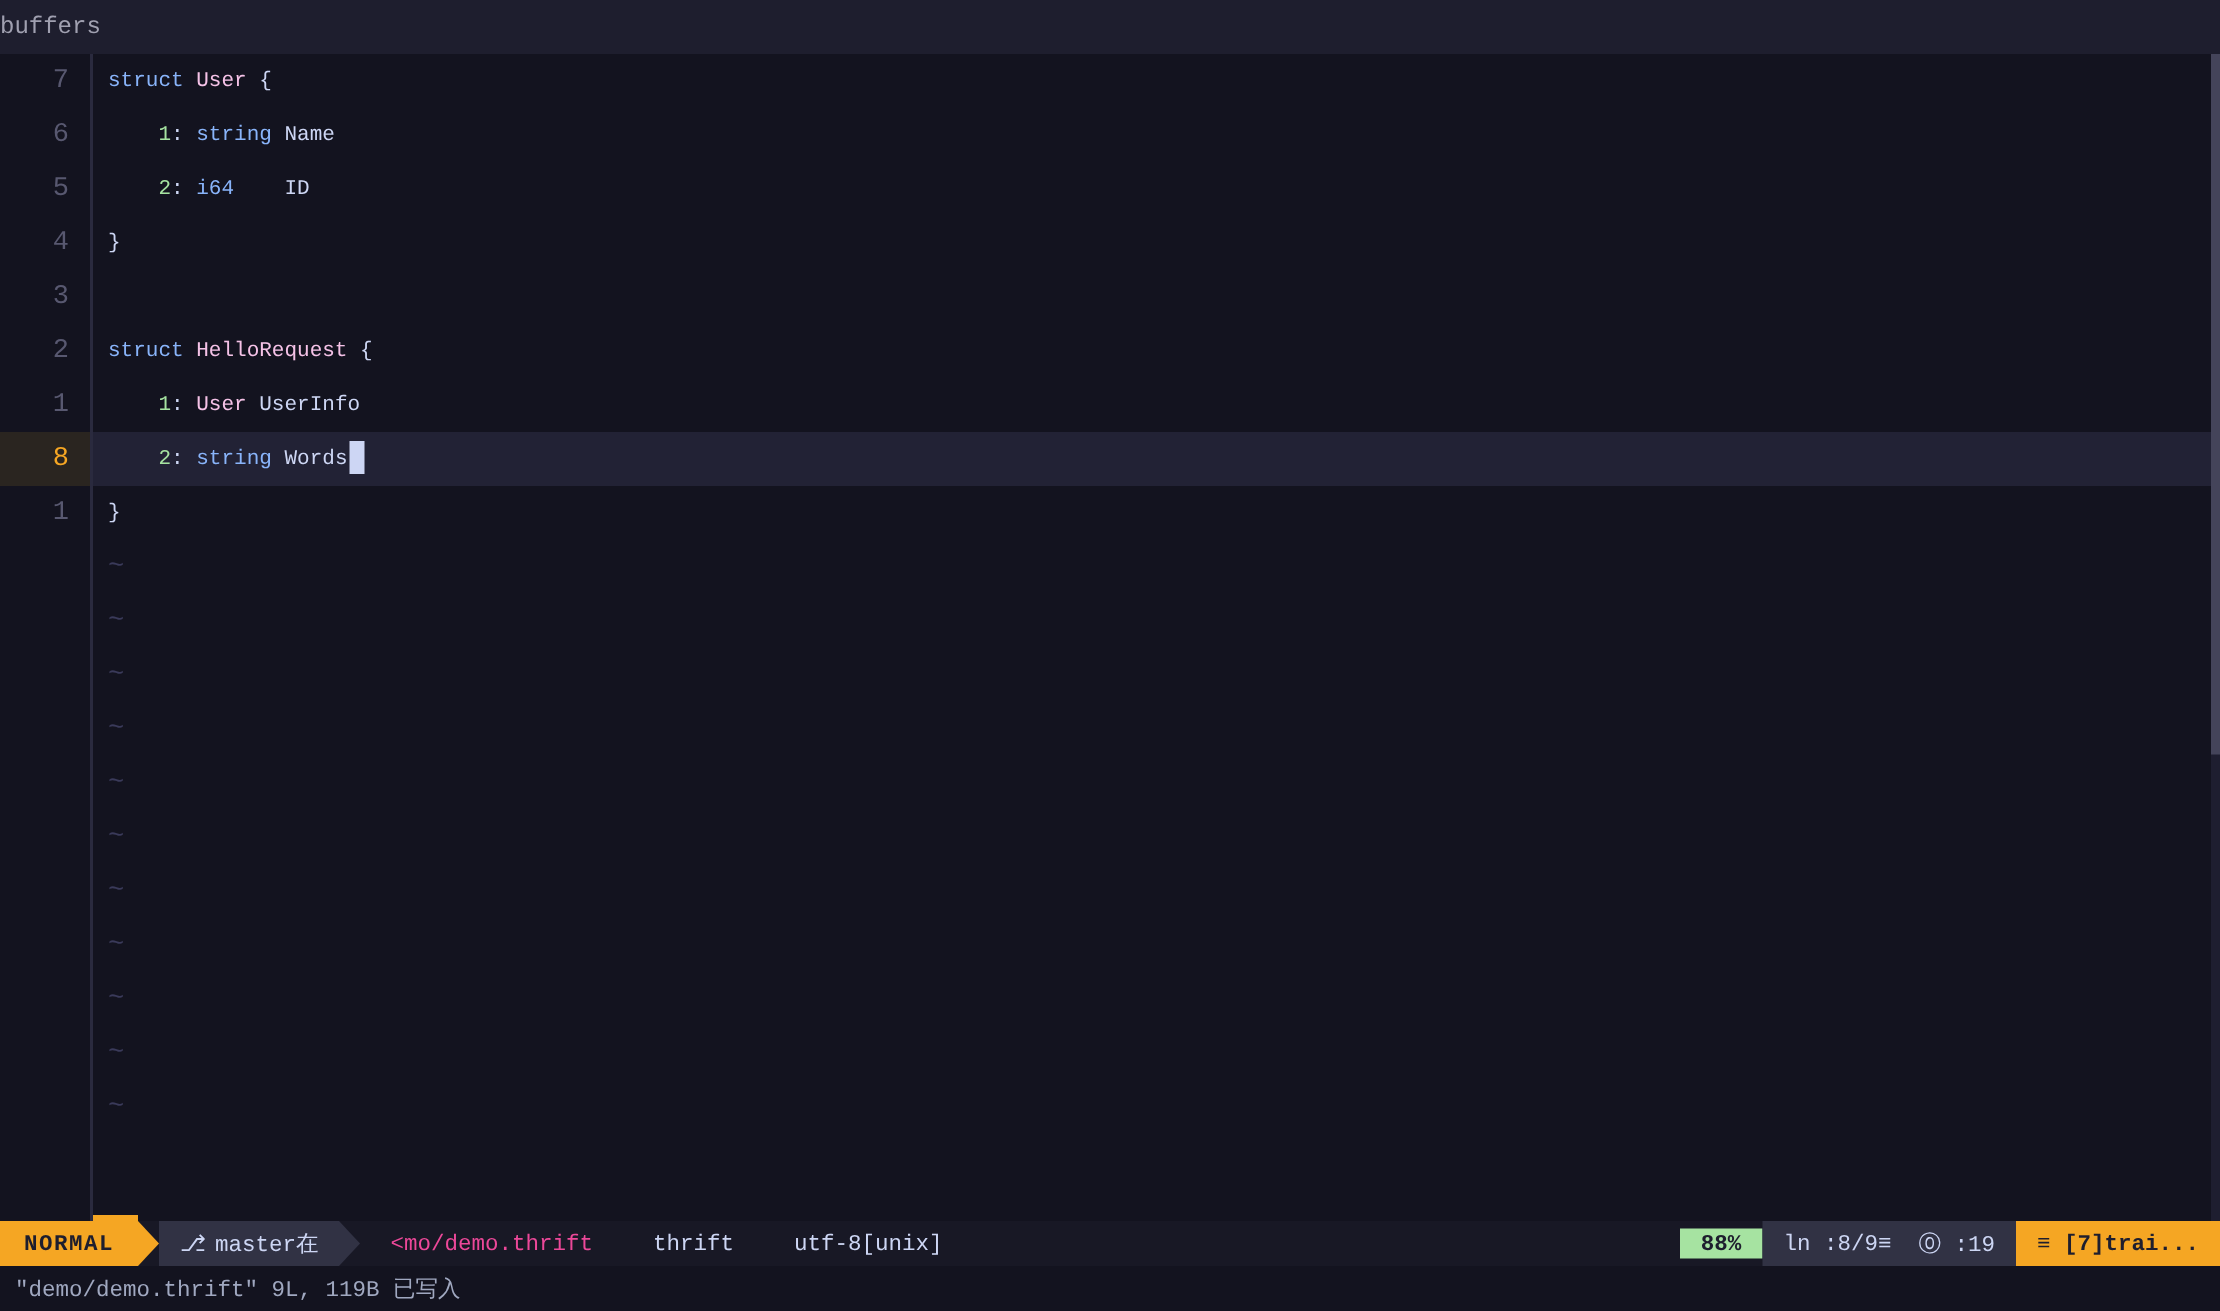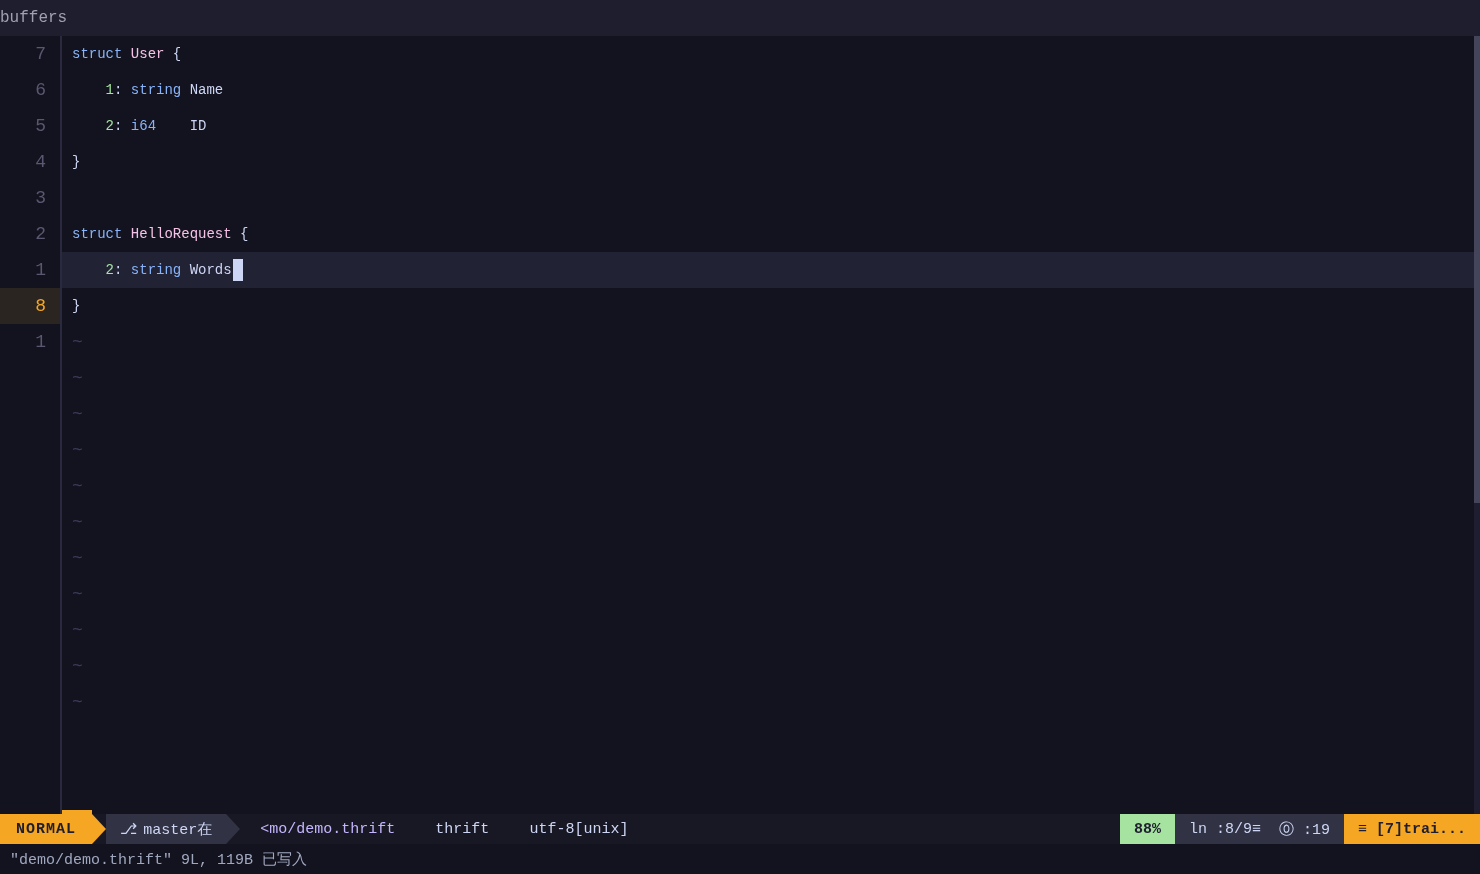--- a/index.html
+++ b/index.html
@@ -188,41 +188,41 @@
     #git-arrow {
       width: 0;
       height: 0;
       border-top: 15px solid transparent;
       border-bottom: 15px solid transparent;
       border-left: 14px solid #313244;
     }
 
     #file-path-section {
       padding: 0 20px;
-      color: #c4b5fd;
+      color: #ec4899;
       font-size: 15px;
     }
 
     #file-type-section {
       padding: 0 20px;
       color: #cdd6f4;
       font-size: 15px;
     }
 
     #encoding-section {
       padding: 0 20px;
       color: #cdd6f4;
       font-size: 15px;
     }
 
     #progress-section {
       background: #a6e3a1;
       color: #1e1e2e;
       padding: 0 14px;
-      height: 30px;
+      height: 20px;
       display: flex;
       align-items: center;
       font-size: 15px;
       font-weight: bold;
       margin-left: auto;
     }
 
     #position-section {
       background: #313244;
       color: #cdd6f4;
@@ -326,20 +326,21 @@
       <span class="code-line">    <span class="field-num">1</span><span class="punct">:</span> <span class="kw-string">string</span> <span class="field-name">Name</span></span>
 
       <span class="code-line">    <span class="field-num">2</span><span class="punct">:</span> <span class="kw-i64">i64</span>    <span class="field-name">ID</span></span>
 
       <span class="code-line"><span class="punct">}</span></span>
 
       <span class="code-line"> </span>
 
       <span class="code-line"><span class="kw-struct">struct</span> <span class="type-name">HelloRequest</span> <span class="punct">{</span></span>
 
+      <span class="code-line">    <span class="field-num">1</span><span class="punct">:</span> <span class="type-user">User</span> <span class="field-name">UserInfo</span></span>
 
       <span class="code-line active-line">    <span class="field-num">2</span><span class="punct">:</span> <span class="kw-string">string</span> <span class="field-name">Words</span><span class="cursor"></span></span>
 
       <span class="code-line"><span class="punct">}</span></span>
 
       <span class="tilde-line">~</span>
       <span class="tilde-line">~</span>
       <span class="tilde-line">~</span>
       <span class="tilde-line">~</span>
       <span class="tilde-line">~</span>

